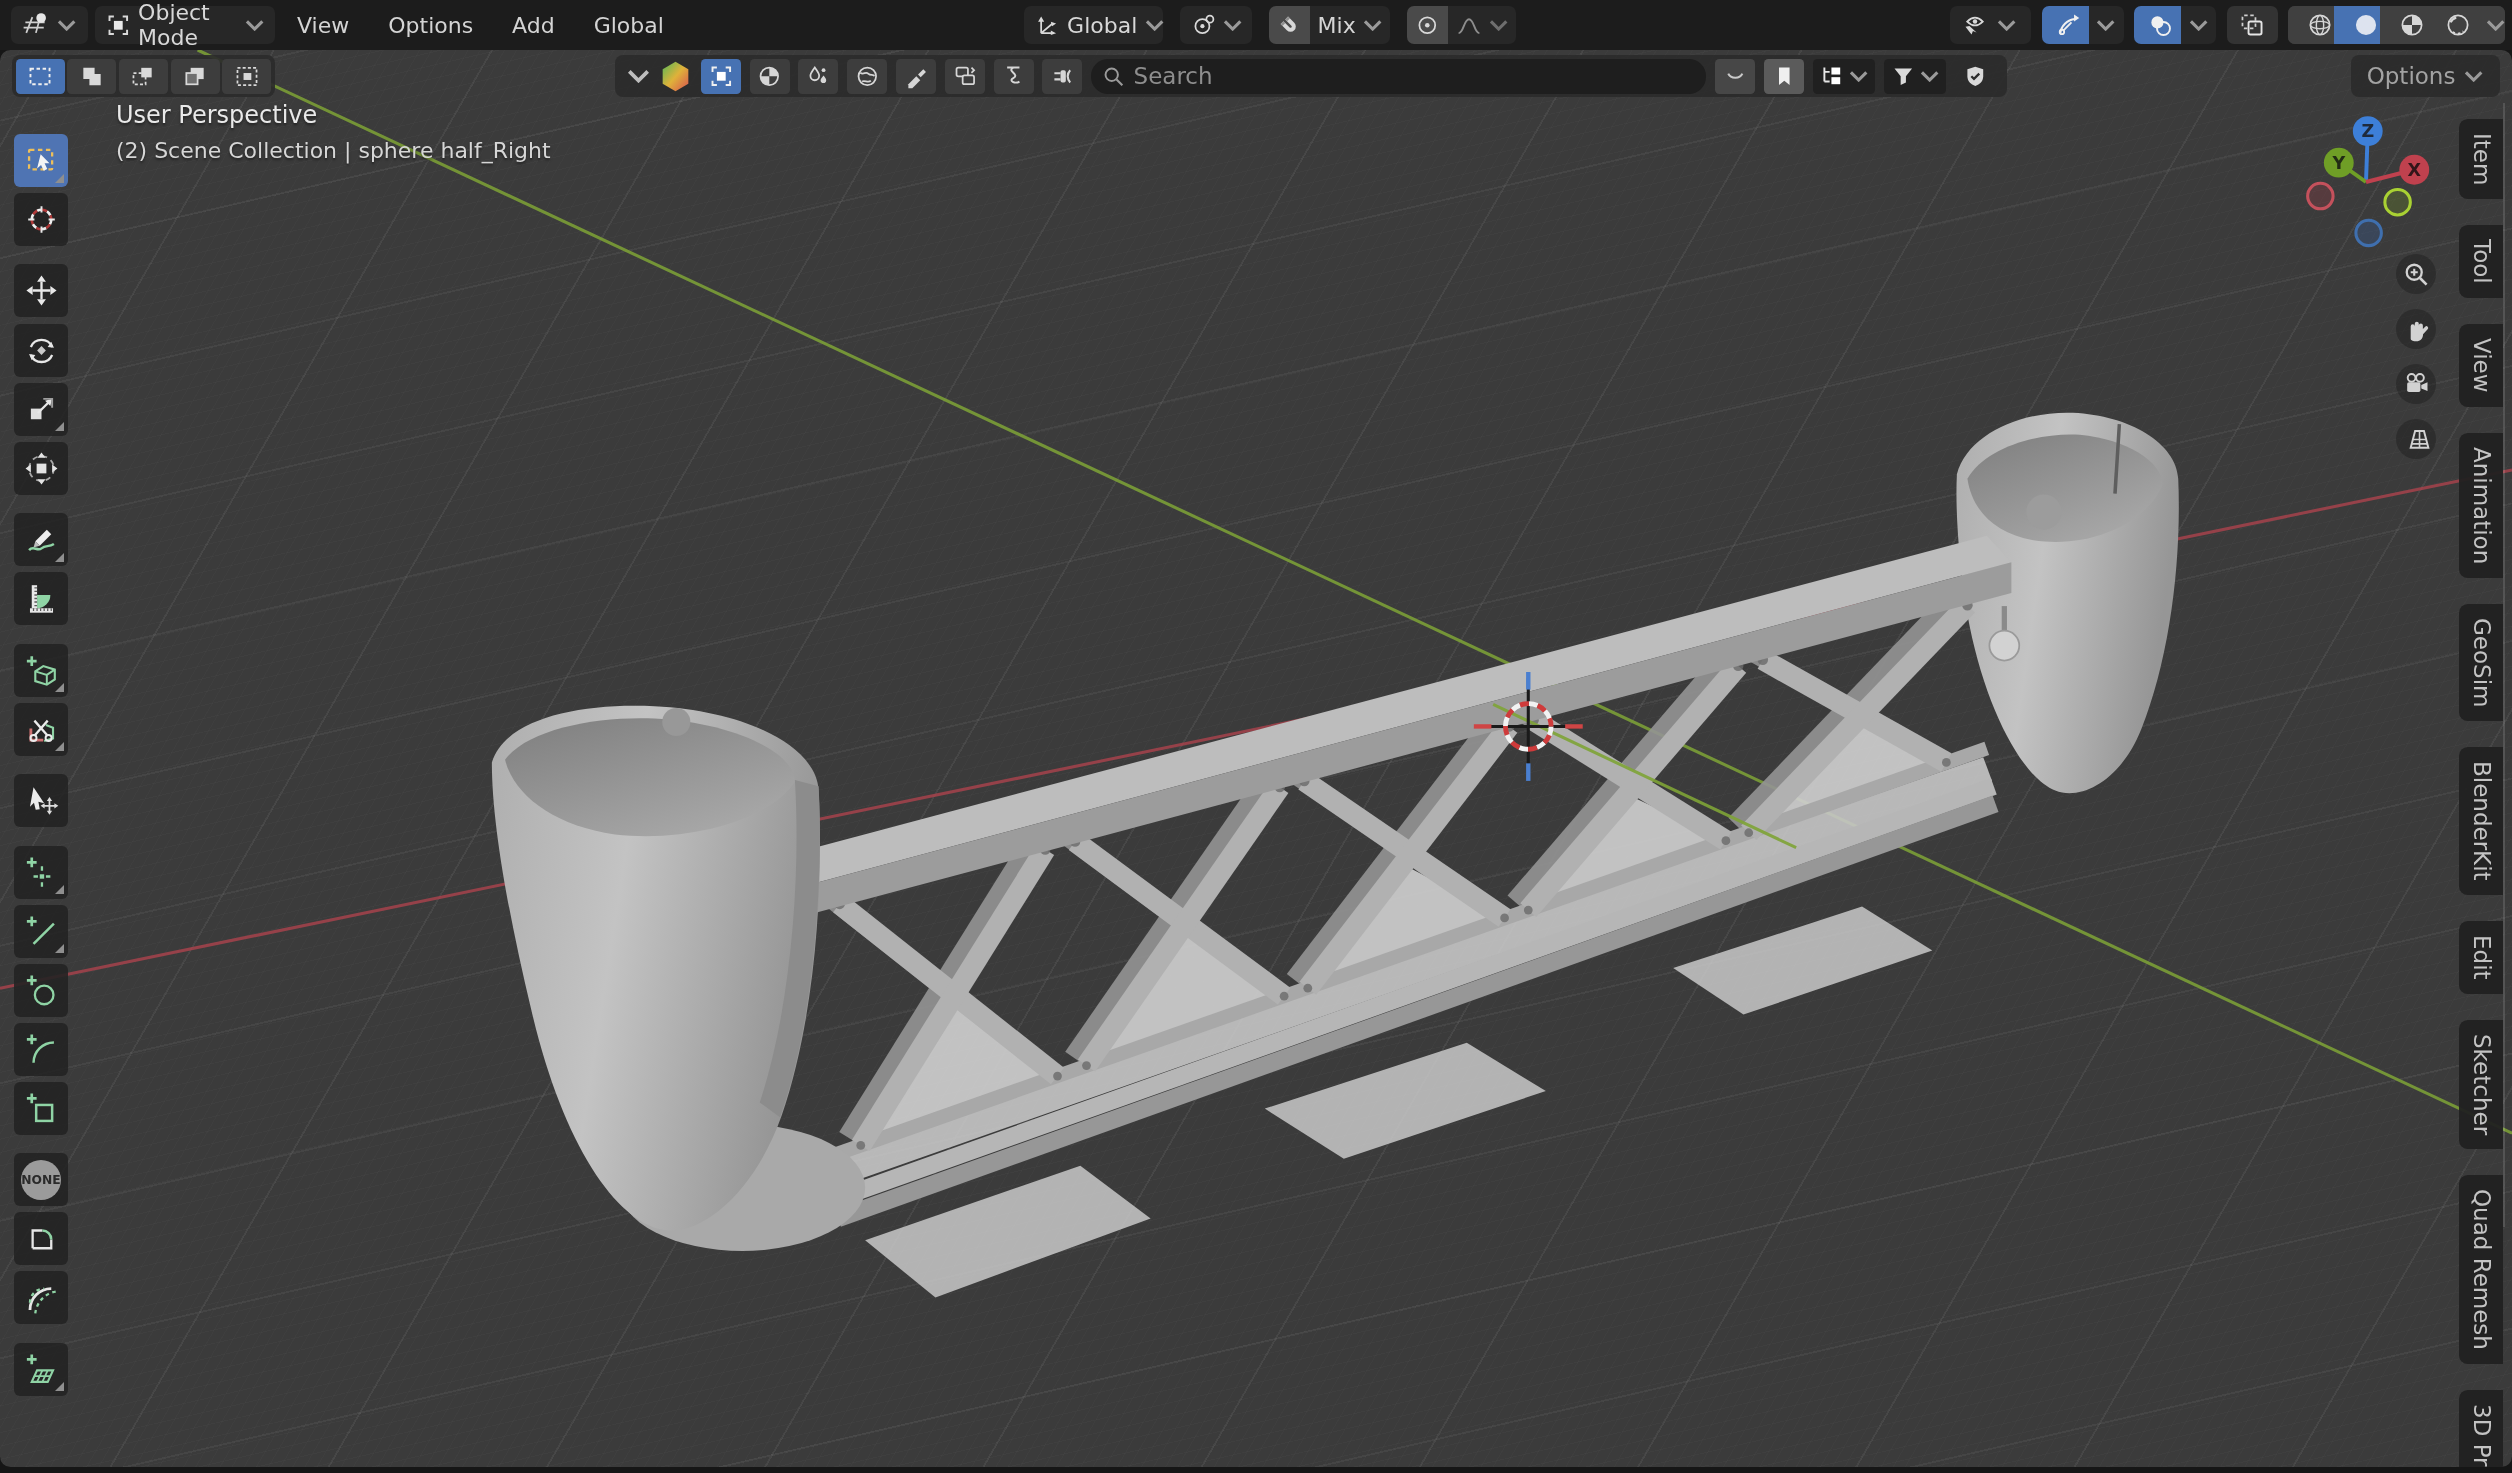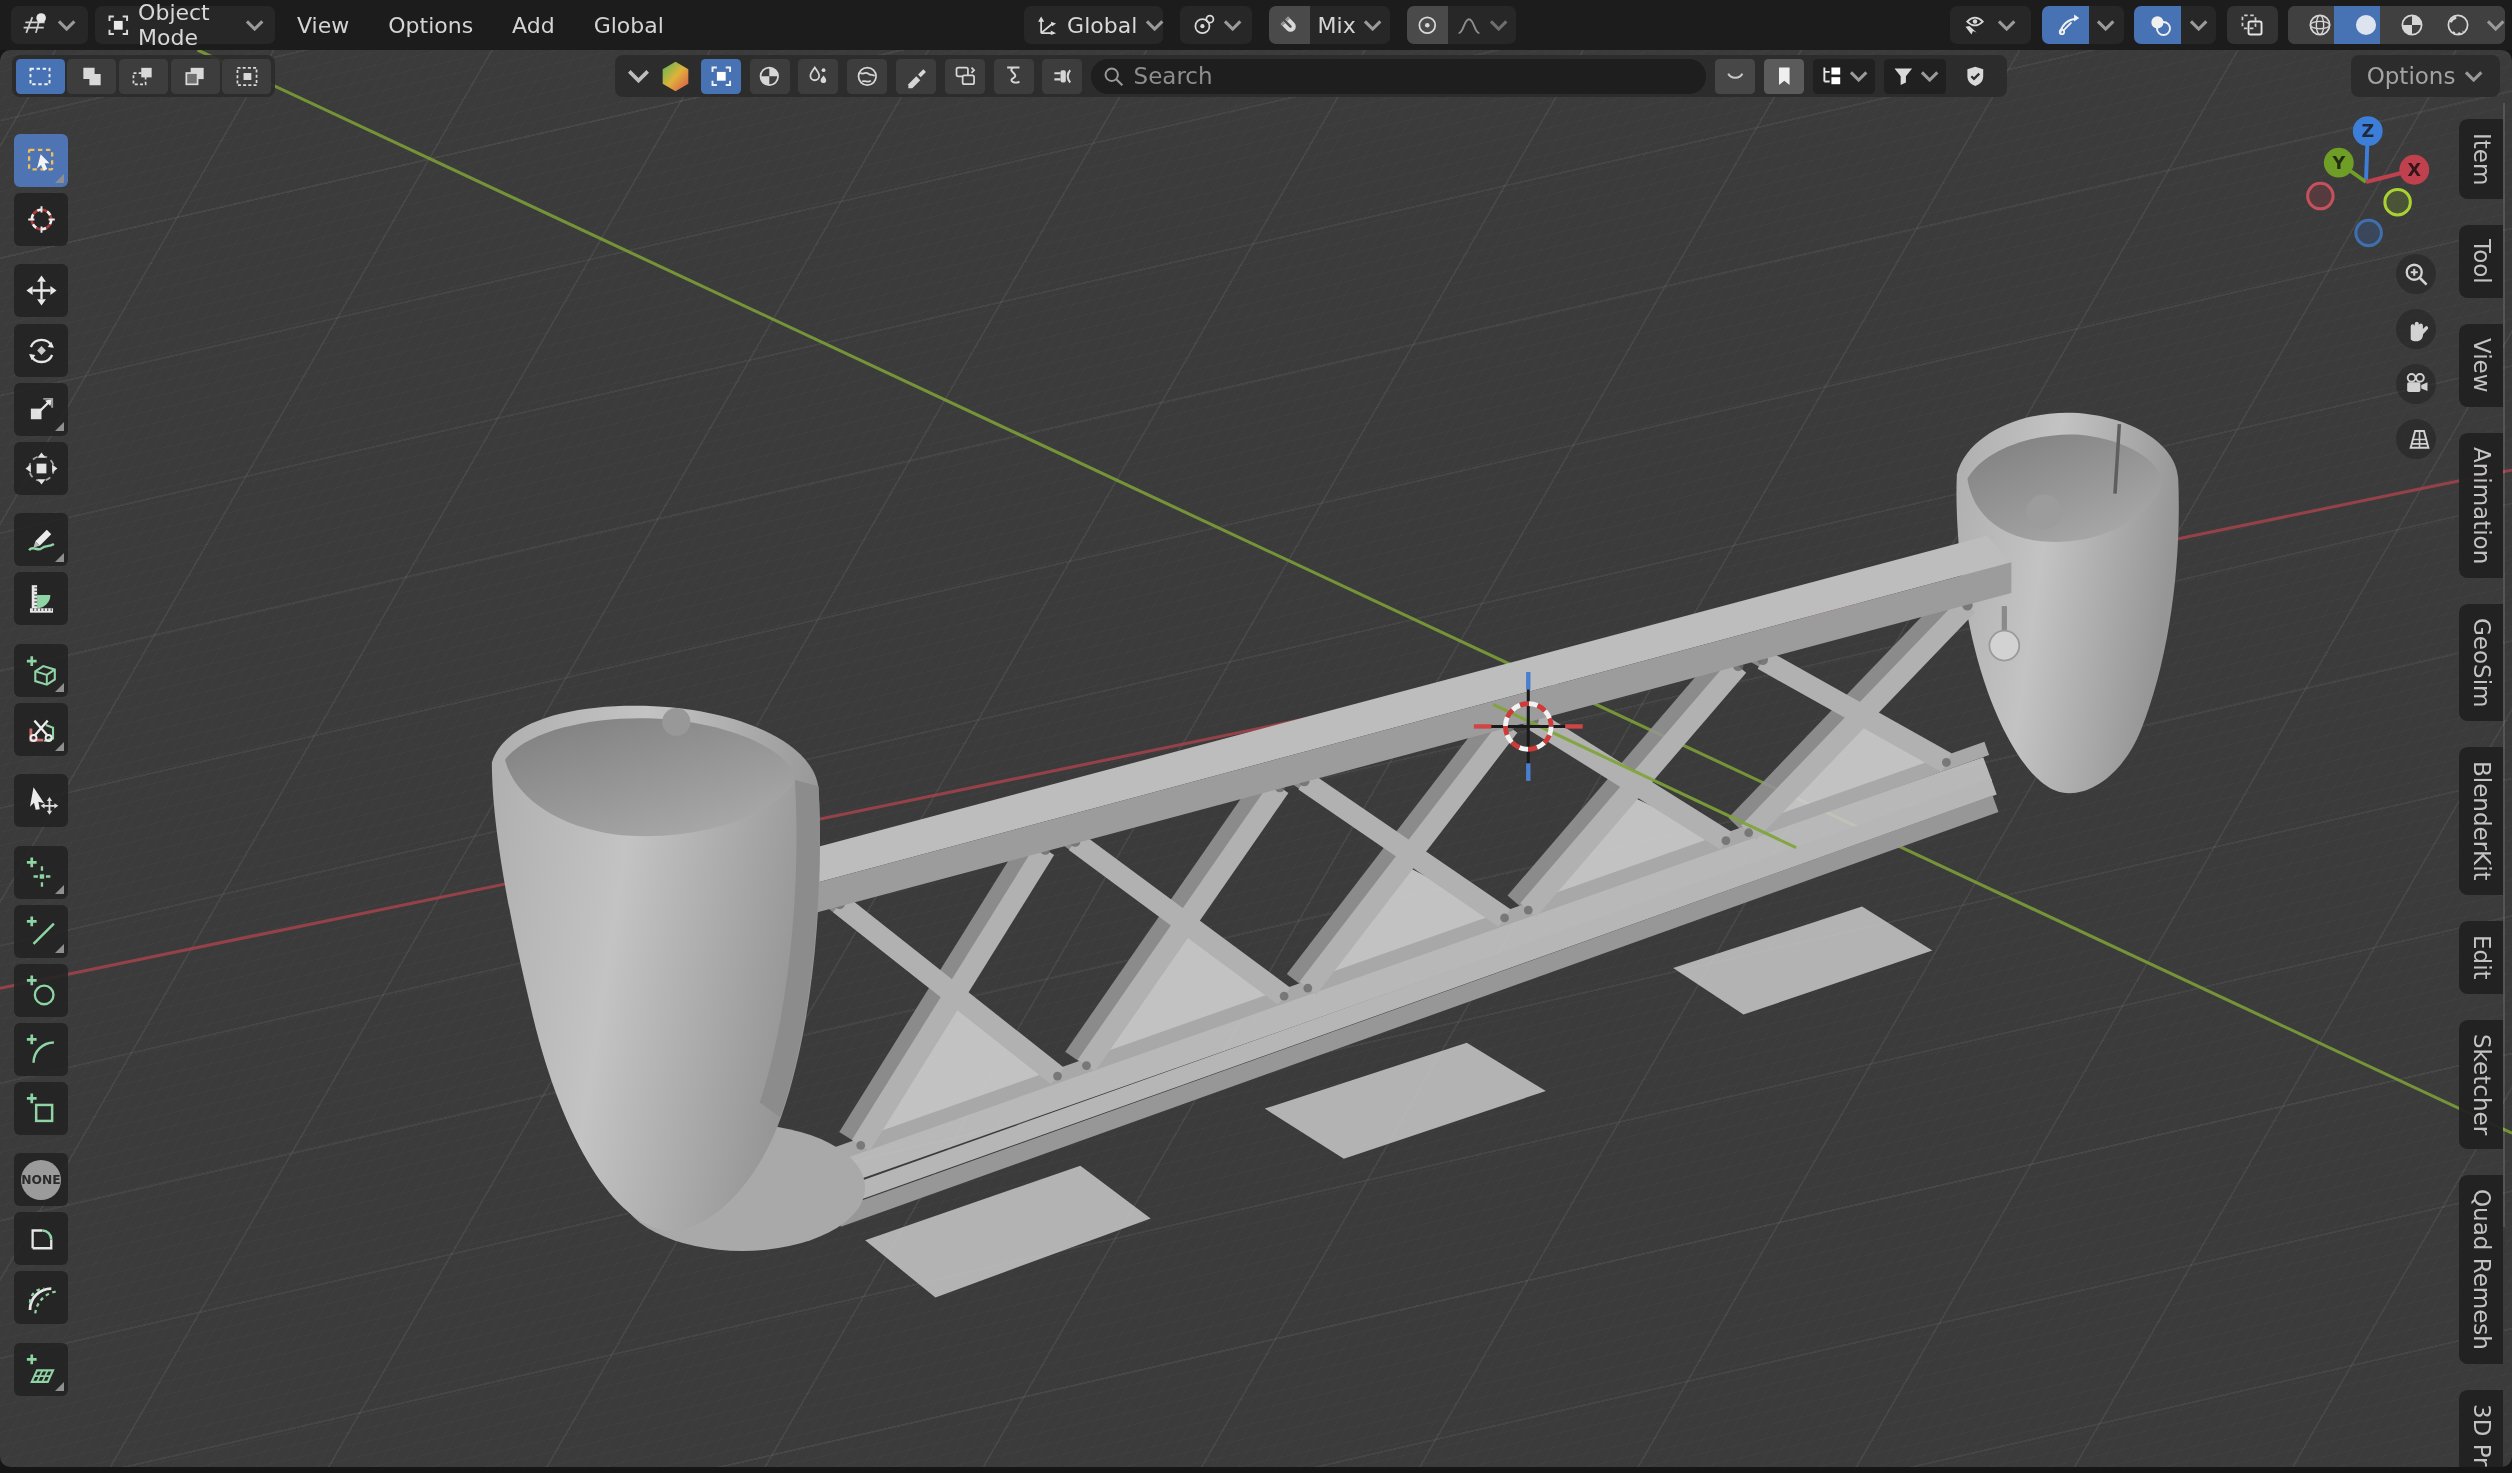--- a/index.html
+++ b/index.html
@@ -390,20 +390,24 @@
         <line x1="1740" y1="715" x2="1740" y2="825" stroke="#1a1a1a" stroke-width="3.5"></line>
         <line x1="1678" y1="770" x2="1698" y2="770" stroke="#d04545" stroke-width="5"></line>
         <line x1="1782" y1="770" x2="1802" y2="770" stroke="#d04545" stroke-width="5"></line>
         <line x1="1740" y1="708" x2="1740" y2="728" stroke="#4a7fd0" stroke-width="5"></line>
         <line x1="1740" y1="812" x2="1740" y2="832" stroke="#4a7fd0" stroke-width="5"></line>
         <circle cx="1740" cy="770" r="26" fill="none" stroke="#f2f2f2" stroke-width="5.5" stroke-dasharray="10.2 10.2"></circle>
         <circle cx="1740" cy="770" r="26" fill="none" stroke="#cf3b3b" stroke-width="5.5" stroke-dasharray="10.2 10.2" stroke-dashoffset="10.2"></circle>
       </g>
     </svg>
 
+    <div class="vp-overlay-text">
+      <div class="l1">User Perspective</div>
+      <div class="l2">(2) Scene Collection | sphere half_Right</div>
+    </div>
 
     <div class="ts-panel panelA">
       <div class="selbtn sel">
         <svg width="26" height="23" viewBox="0 0 30 26">
           <rect x="4" y="4" width="22" height="18" fill="none" stroke="#f0f0f0" stroke-width="2.2" stroke-dasharray="4 3"></rect>
         </svg>
       </div>
       <div class="selbtn">
         <svg width="26" height="23" viewBox="0 0 30 26">
           <path d="M5 3 h13 v7 h7 v13 H12 v-7 H5z" fill="#d9d9d9"></path>

